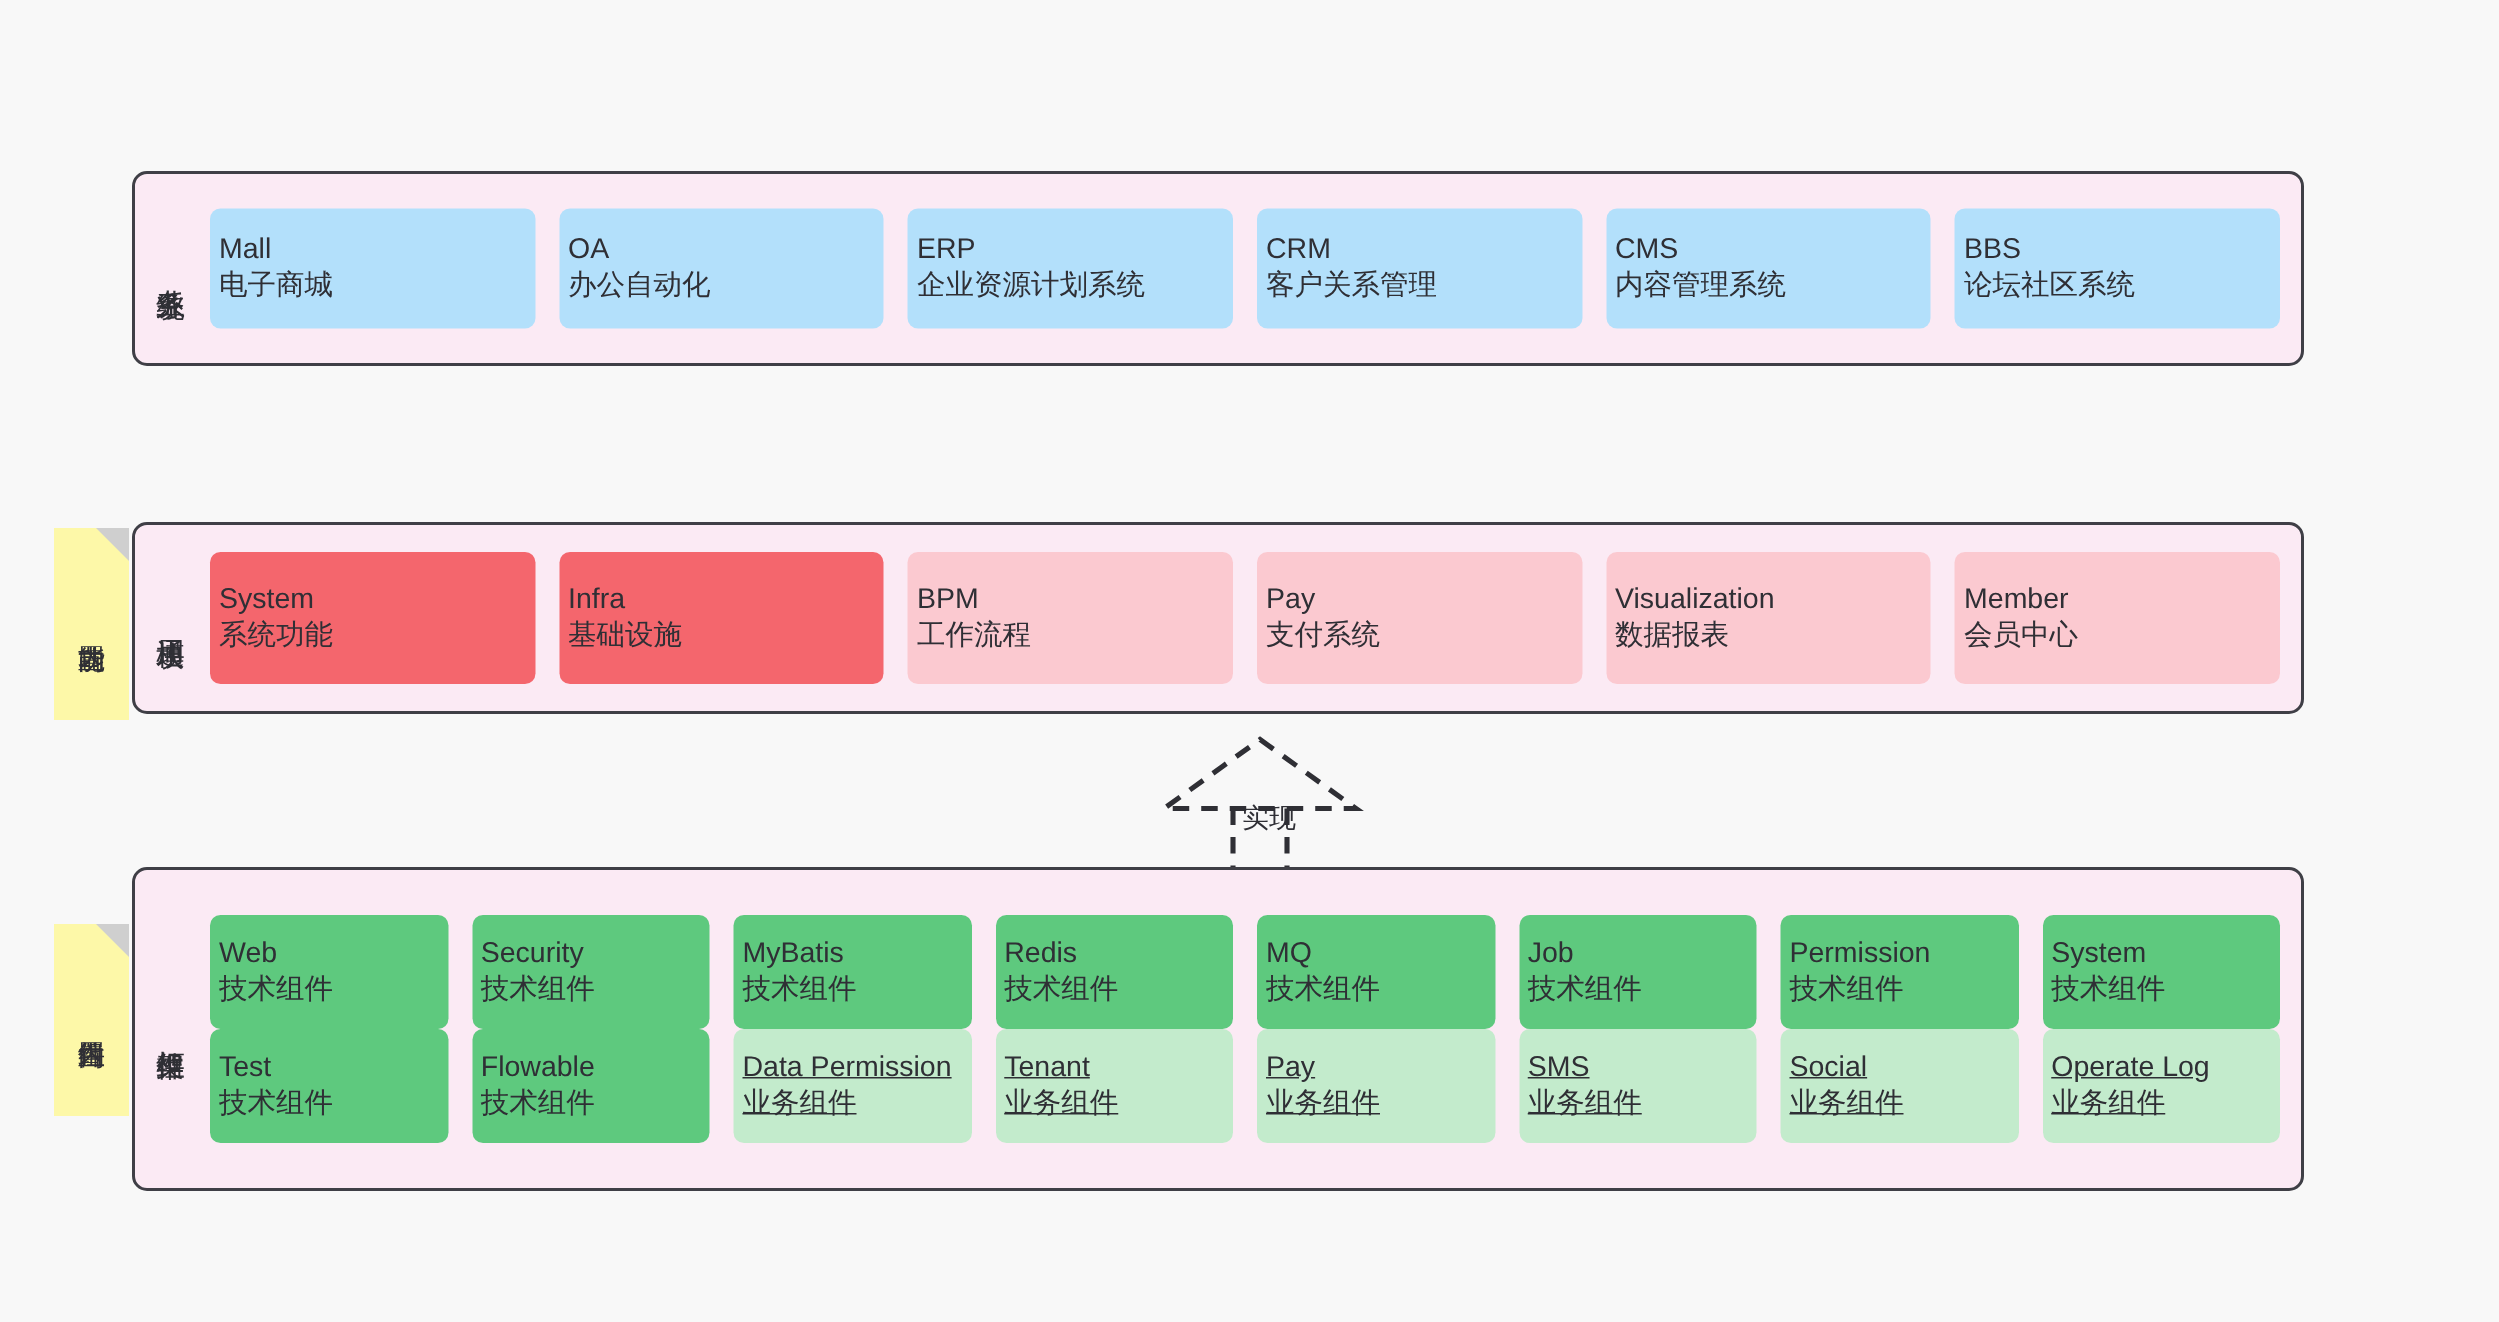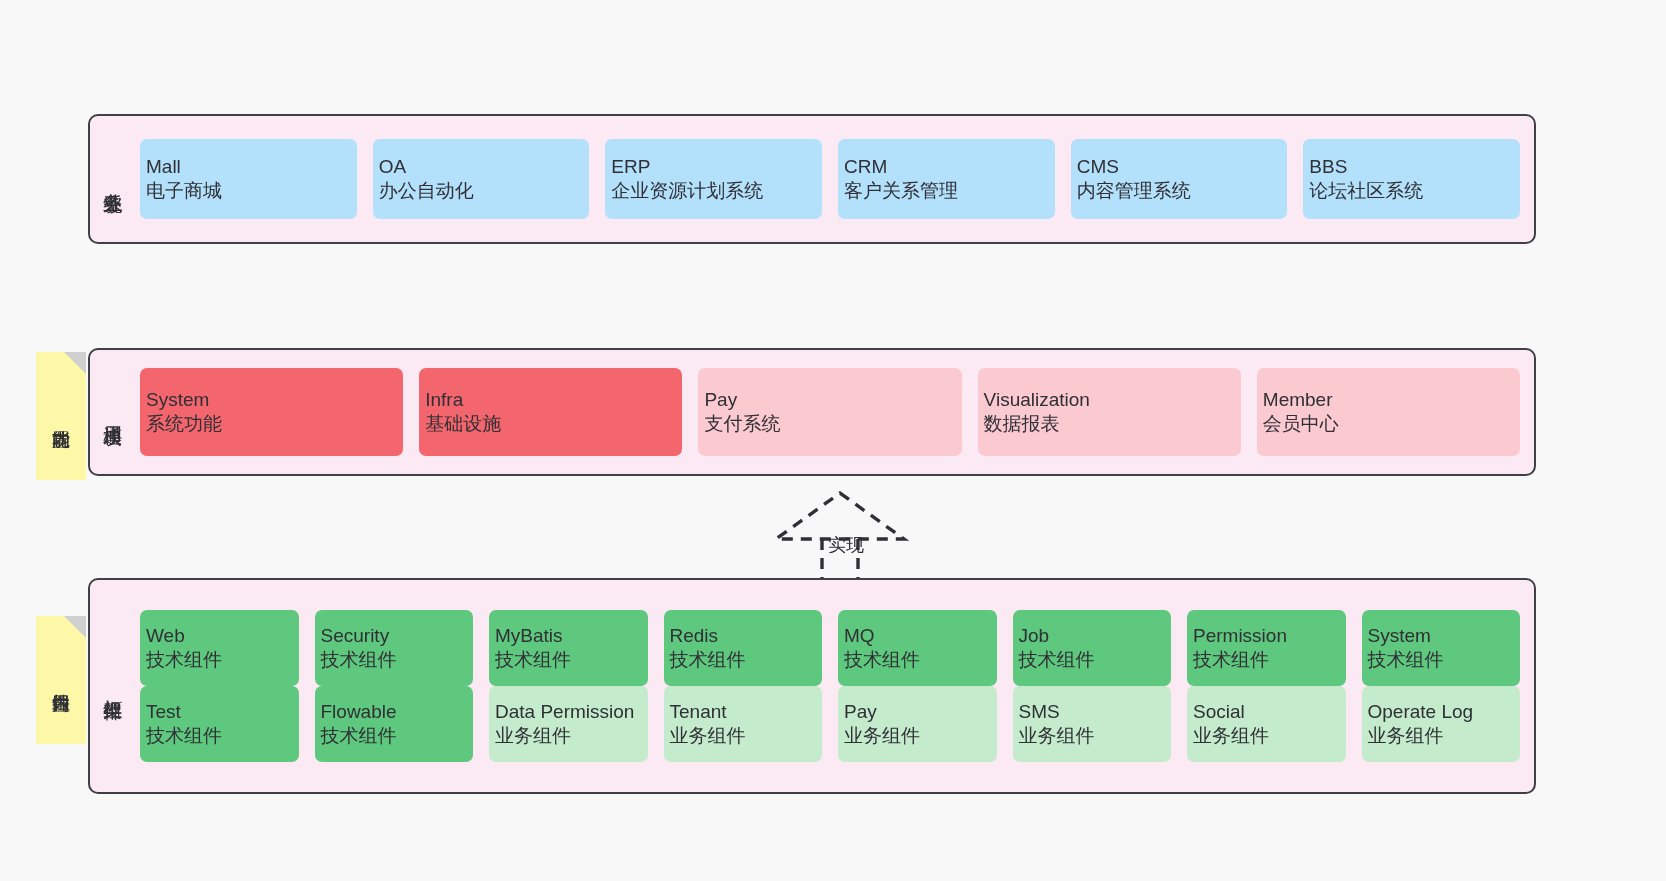--- a/index.html
+++ b/index.html
@@ -83,21 +83,21 @@
     min-width: 0;
   }
   .card .ln {
     display: block;
     white-space: normal;
   }
   .card.blue   { background: #b3e0fb; height: 80px; }
   .card.red    { background: #f4666d; height: 88px; }
   .card.pink   { background: #fbc9d0; height: 88px; }
   .card.green  { background: #5ec97e; height: 76px; }
-  .card.mint   { background: #c3ebcc; height: 76px; }
+  .card.mint   { background: #c3ebcc; height: 76px; text-decoration: underline; }
 
   
   .note {
     position: absolute;
     box-sizing: border-box;
     background: #fdf8a8;
     display: flex;
     align-items: center;
     justify-content: center;
     font-size: 18px;
@@ -182,20 +182,24 @@
 
       <div class="card red">
         <span class="ln">System</span>
         <span class="ln">系统功能</span>
       </div>
       <div class="card red">
         <span class="ln">Infra</span>
         <span class="ln">基础设施</span>
       </div>
       <div class="card pink">
+        <span class="ln">BPM</span>
+        <span class="ln">工作流程</span>
+      </div>
+      <div class="card pink">
         <span class="ln">Pay</span>
         <span class="ln">支付系统</span>
       </div>
       <div class="card pink">
         <span class="ln">Visualization</span>
         <span class="ln">数据报表</span>
       </div>
       <div class="card pink">
         <span class="ln">Member</span>
         <span class="ln">会员中心</span>

